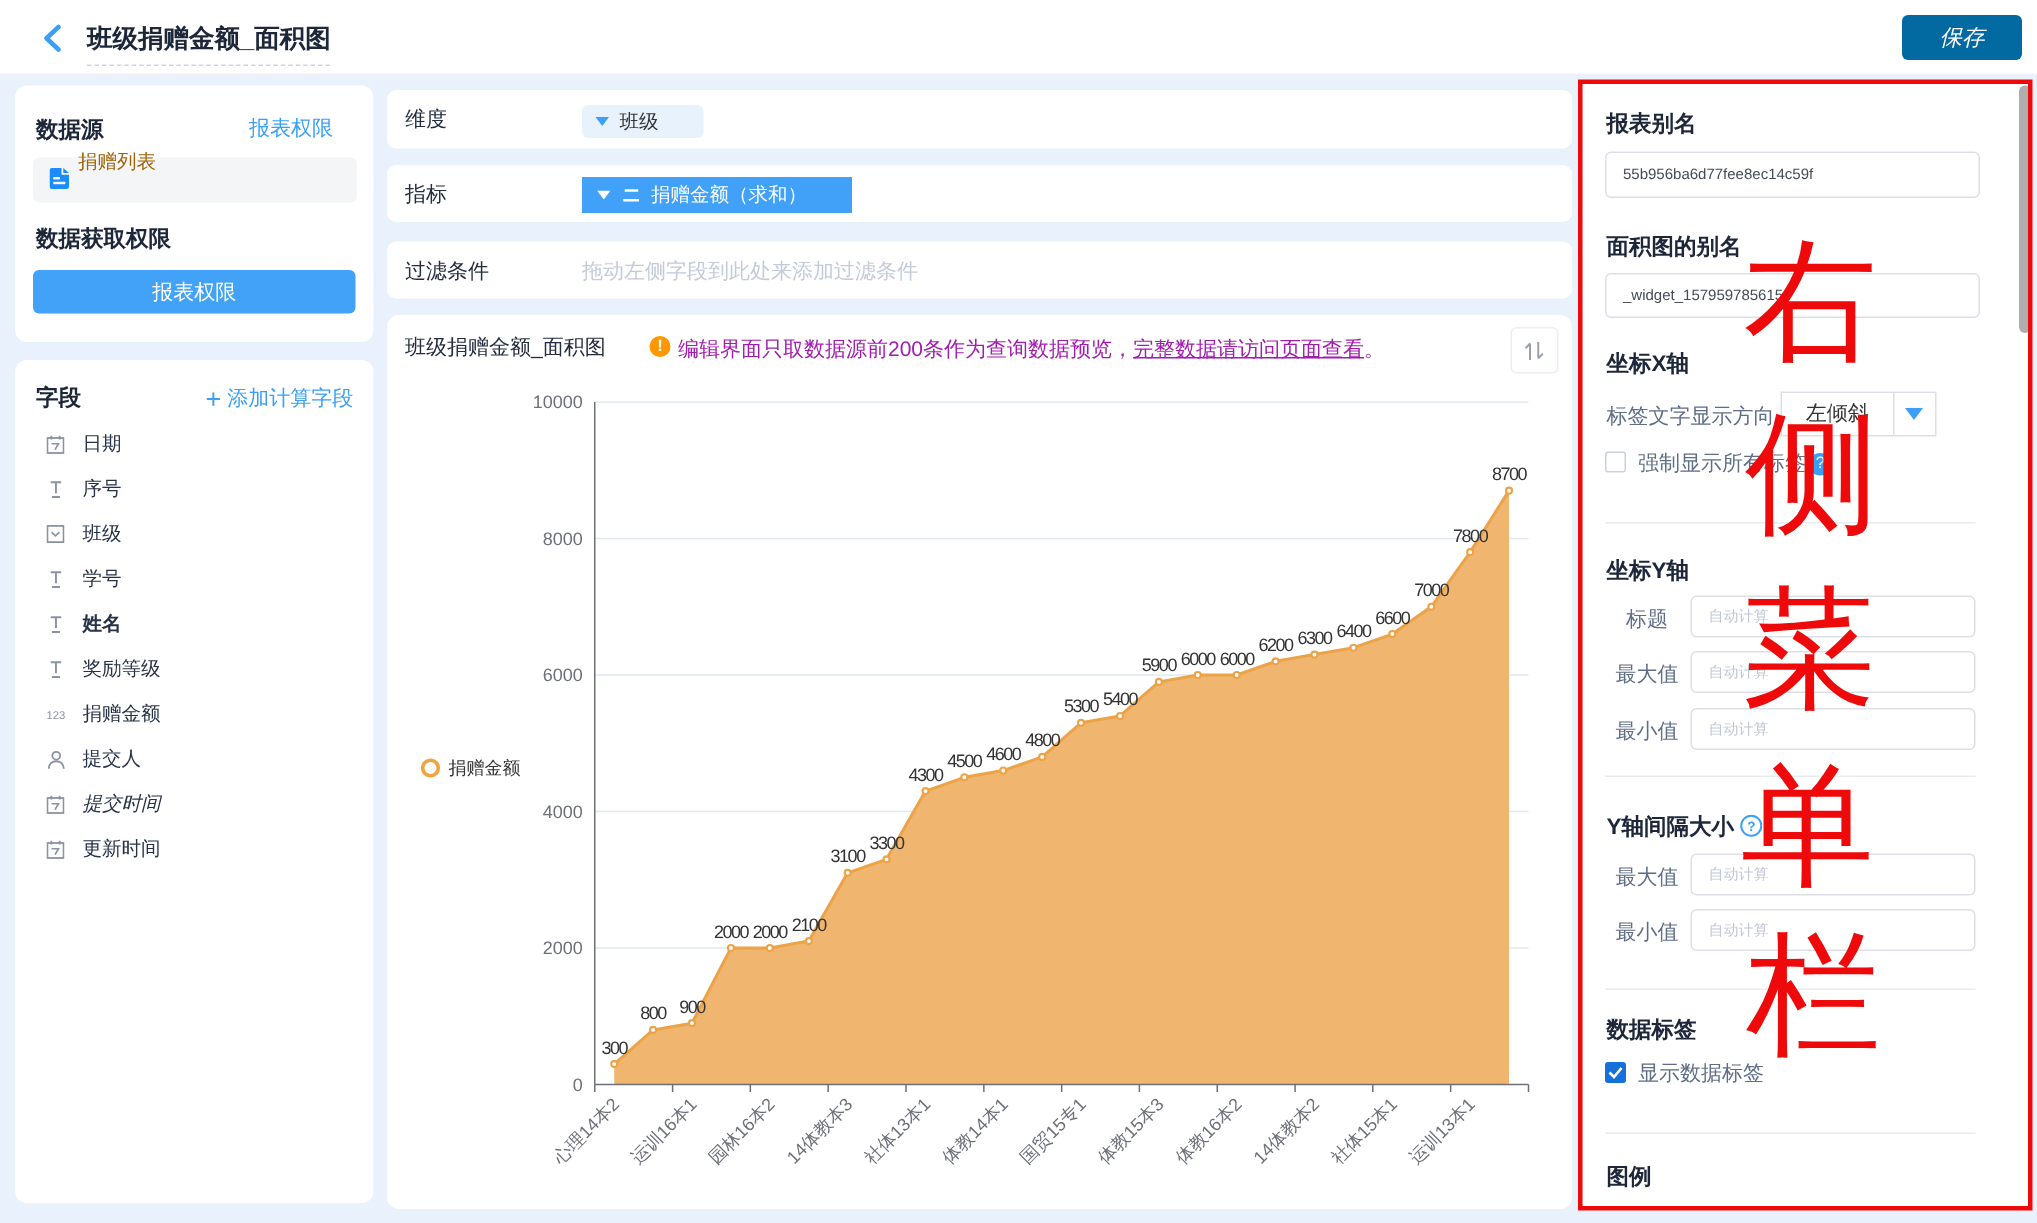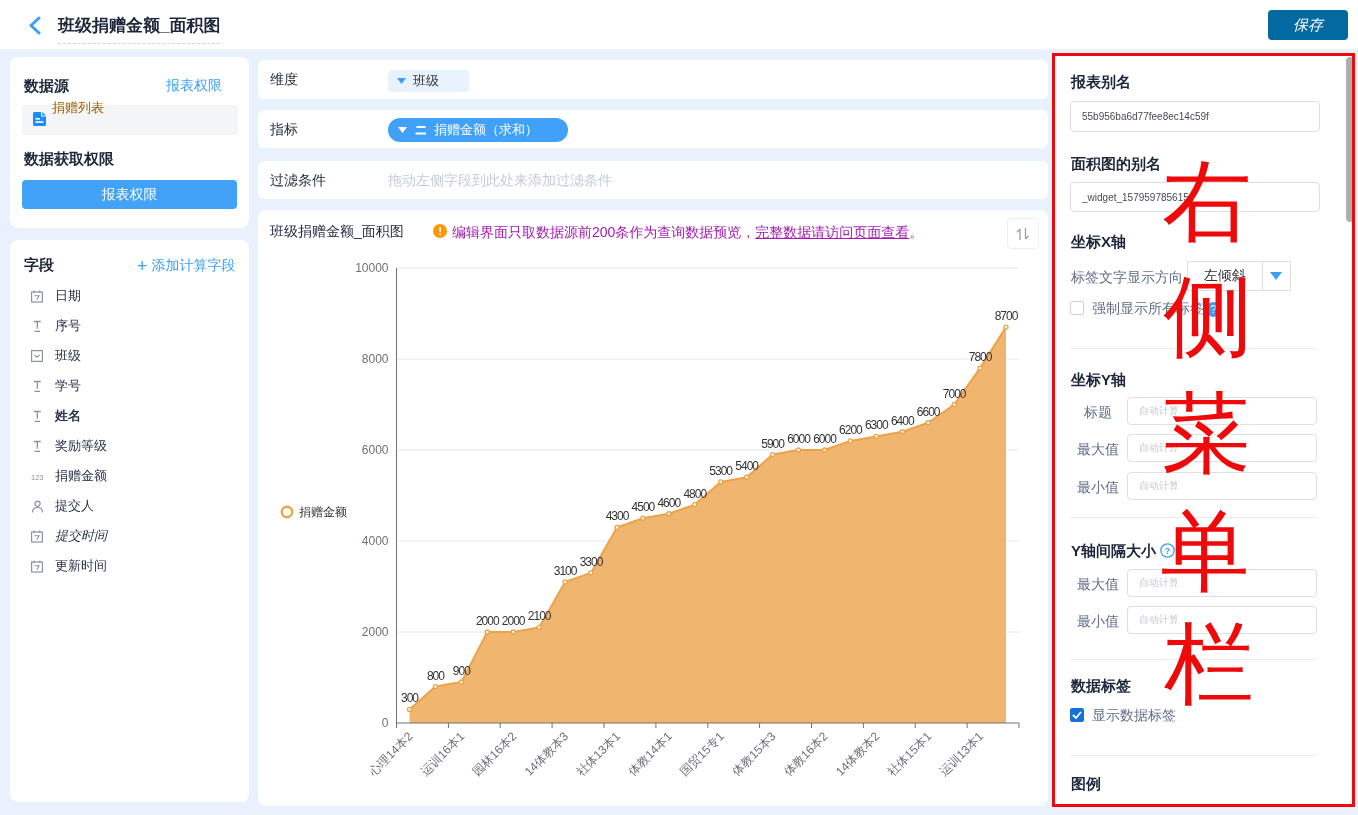--- a/index.html
+++ b/index.html
@@ -135,21 +135,21 @@
 <div class="card" style="left:258px;top:60px;width:790px;height:39px;border-radius:6px;"></div>
 <div class="abs" style="left:270px;top:67px;font-size:14px;color:#242d3f;line-height:25px;">维度</div>
 <div class="abs" style="left:388px;top:70px;width:81px;height:22px;background:#e7f2fd;border-radius:4px;display:flex;align-items:center;">
   <svg style="margin-left:9px;" width="9" height="6" viewBox="0 0 9 6">
       <path d="M0 0 L9 0 L4.5 6 Z" fill="#3b9ff8"></path>
     </svg>
   <span style="margin-left:7px;font-size:13px;color:#333;">班级</span>
 </div>
 <div class="card" style="left:258px;top:110px;width:790px;height:38px;border-radius:6px;"></div>
 <div class="abs" style="left:270px;top:117px;font-size:14px;color:#242d3f;line-height:25px;">指标</div>
-<div class="abs" style="left:388px;top:118px;width:180px;height:24px;background:#41a1f8;border-radius:12px;display:flex;align-items:center;color:#fff;">
+<div class="abs" style="left:388px;top:118px;width:180px;height:24px;background:#41a1f8;border-radius:0;display:flex;align-items:center;color:#fff;">
   <svg style="margin-left:10px;" width="9" height="6" viewBox="0 0 9 6">
       <path d="M0 0 L9 0 L4.5 6 Z" fill="#fff"></path>
     </svg>
   <svg style="margin-left:8px;" width="12" height="9" viewBox="0 0 12 9">
       <path d="M1.5 1 L10.5 1 M0.5 7.5 L11 7.5" stroke="#fff" stroke-width="1.8"></path>
     </svg>
   <span style="margin-left:7px;font-size:13px;">捐赠金额（求和）</span>
 </div>
 <div class="card" style="left:258px;top:161px;width:790px;height:38px;border-radius:6px;"></div>
 <div class="abs" style="left:270px;top:168px;font-size:14px;color:#242d3f;line-height:25px;">过滤条件</div>

